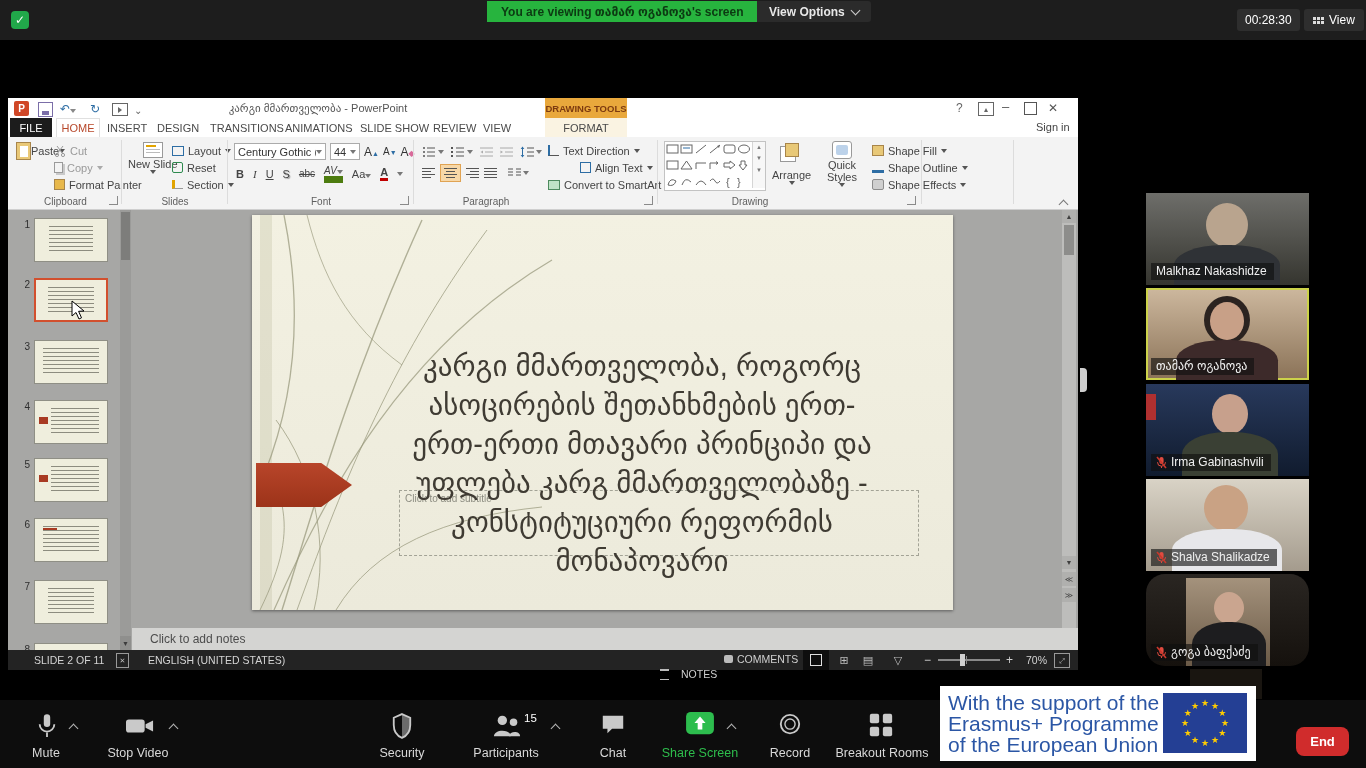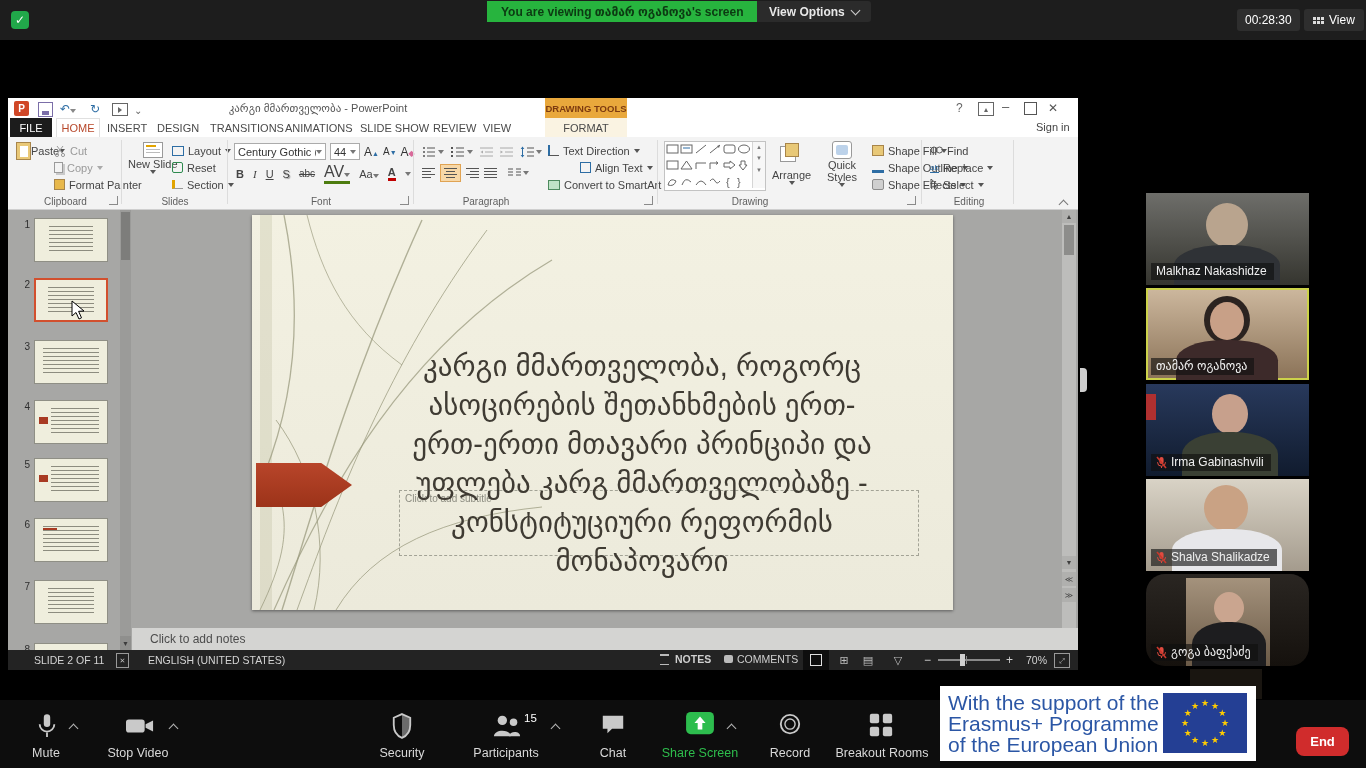--- a/index.html
+++ b/index.html
@@ -200,21 +200,21 @@
         <span style="font-size:12px;color:#333;">A<i style="font-size:7px;color:#2d6da4;font-style:normal;">▲</i></span>
         <span style="font-size:10px;color:#333;">A<i style="font-size:7px;color:#2d6da4;font-style:normal;">▼</i></span>
         <span style="font-size:12px;color:#333;">A<i style="font-size:8px;color:#d86a9a;font-style:normal;">◆</i></span>
       </div>
       <div class="rrow" style="left:6px;top:28px;gap:9px;">
         <b>B</b>
         <i style="font-family:'Liberation Serif',serif;">I</i>
         <span style="text-decoration:underline;">U</span>
         <span style="text-shadow:1px 1px 1px #999;">S</span>
         <span style="text-decoration:line-through;font-size:10px;">abc</span>
-        <span style="font-size:16px;border-bottom:3px solid #4d7c0f;"><span>AV</span><span class="caret" style="border-top-color:#777;"></span></span>
+        <span style="font-size:10px;border-bottom:7px solid #4d7c0f;font-style:italic;"><span>AV</span><span class="caret" style="border-top-color:#777;"></span></span>
         <span style="font-size:11px;"><span>Aa</span><span class="caret" style="border-top-color:#777;"></span></span>
         <span style="border-bottom:3px solid #c00000;font-weight:bold;"><span>A</span></span>
           <span class="caret" style="border-top-color:#777;"></span>
       </div>
       <div class="grp">Font</div>
       <div class="lnch" style="right:3px;"></div>
     </div>
     <div class="vline" style="left:405px;"></div>
 
     <div class="rgroup" style="left:408px;width:240px;">
@@ -367,42 +367,20 @@
       <div class="rrow" style="left:212px;top:39px;">
         <span class="mini" style="width:12px;height:11px;background:#cfcfcf;border:1px solid #8c8c8c;border-radius:2px;"></span>
         <span>Shape Effects</span>
           <span class="caret"></span>
       </div>
       <div class="grp" style="left:40px;right:auto;width:100px;">Drawing</div>
       <div class="lnch" style="right:4px;"></div>
     </div>
     <div class="vline" style="left:913px;"></div>
 
-    <div class="rgroup" style="left:916px;width:90px;">
-      <div class="rrow" style="left:6px;top:5px;">
-        <svg width="13" height="11">
-            <circle cx="4" cy="5" r="3" fill="none" stroke="#555"></circle>
-            <circle cx="9.5" cy="5" r="3" fill="none" stroke="#555"></circle>
-          </svg>
-        <span>Find</span>
-      </div>
-      <div class="rrow" style="left:6px;top:22px;">
-        <span style="font-size:8px;color:#2d6da4;border-bottom:1px solid #2d6da4;">ab</span>
-        <span>Replace</span>
-          <span class="caret"></span>
-      </div>
-      <div class="rrow" style="left:6px;top:39px;">
-        <svg width="9" height="11">
-            <path d="M1 0 L1 9 L3.5 7 L5 10.5 L6.5 9.8 L5 6.5 L8 6.2 Z" fill="none" stroke="#555"></path>
-          </svg>
-        <span>Select</span>
-          <span class="caret"></span>
-      </div>
-      <div class="grp">Editing</div>
-    </div>
     <div class="vline" style="left:1005px;"></div>
     <div class="a chev up" style="left:1052px;top:100px;border-color:#777;"></div>
 
     <div class="a" style="left:0;top:112px;width:1070px;height:418px;background:#a7a7a5;"></div>
 
     <div class="a" style="left:0;top:112px;width:124px;height:440px;background:#a7a7a5;">
       <div class="tnum" style="top:9px;">1</div>
       <div class="thumb" style="top:8px;">
           <div class="pat txtpat" style="left:14px;right:14px;"></div>
         </div>
@@ -482,21 +460,21 @@
     </div>
 
     <div class="a f" style="left:124px;top:530px;width:946px;height:22px;background:#d4d4d2;padding-left:18px;box-sizing:border-box;font-size:12px;color:#4c4c4c;">
       <span>Click to add notes</span>
     </div>
 
     <div class="a" style="left:0;top:552px;width:1070px;height:20px;background:#232323;">
       <span class="a" style="left:26px;top:4px;font-size:10.5px;color:#d4d4d4;">SLIDE 2 OF 11</span>
       <span class="a ibox" style="left:108px;top:3px;width:11px;height:13px;border:1px solid #9a9a9a;color:#bbb;font-size:7px;">✕</span>
       <span class="a" style="left:140px;top:4px;font-size:10.5px;color:#d4d4d4;">ENGLISH (UNITED STATES)</span>
-      <span class="a f" style="left:652px;top:3px;gap:6px;font-size:10.5px;color:#cfcfcf;font-weight:bold;">
+      <span class="a f" style="left:652px;top:18px;gap:12px;font-size:10.5px;color:#cfcfcf;">
           <i style="width:9px;height:8px;border-top:2px solid #bbb;border-bottom:1px solid #bbb;font-style:normal;"></i>
           <span>NOTES</span>
         </span>
       <span class="a f" style="left:716px;top:3px;gap:4px;font-size:10.5px;color:#cfcfcf;">
           <i style="width:9px;height:8px;background:#bbb;border-radius:2px;font-style:normal;"></i>
           <span>COMMENTS</span>
         </span>
       <span class="a ibox" style="left:795px;top:0;width:26px;height:20px;background:#0e0e0e;">
           <i style="width:10px;height:10px;border:1.5px solid #e0e0e0;font-style:normal;"></i>
         </span>

